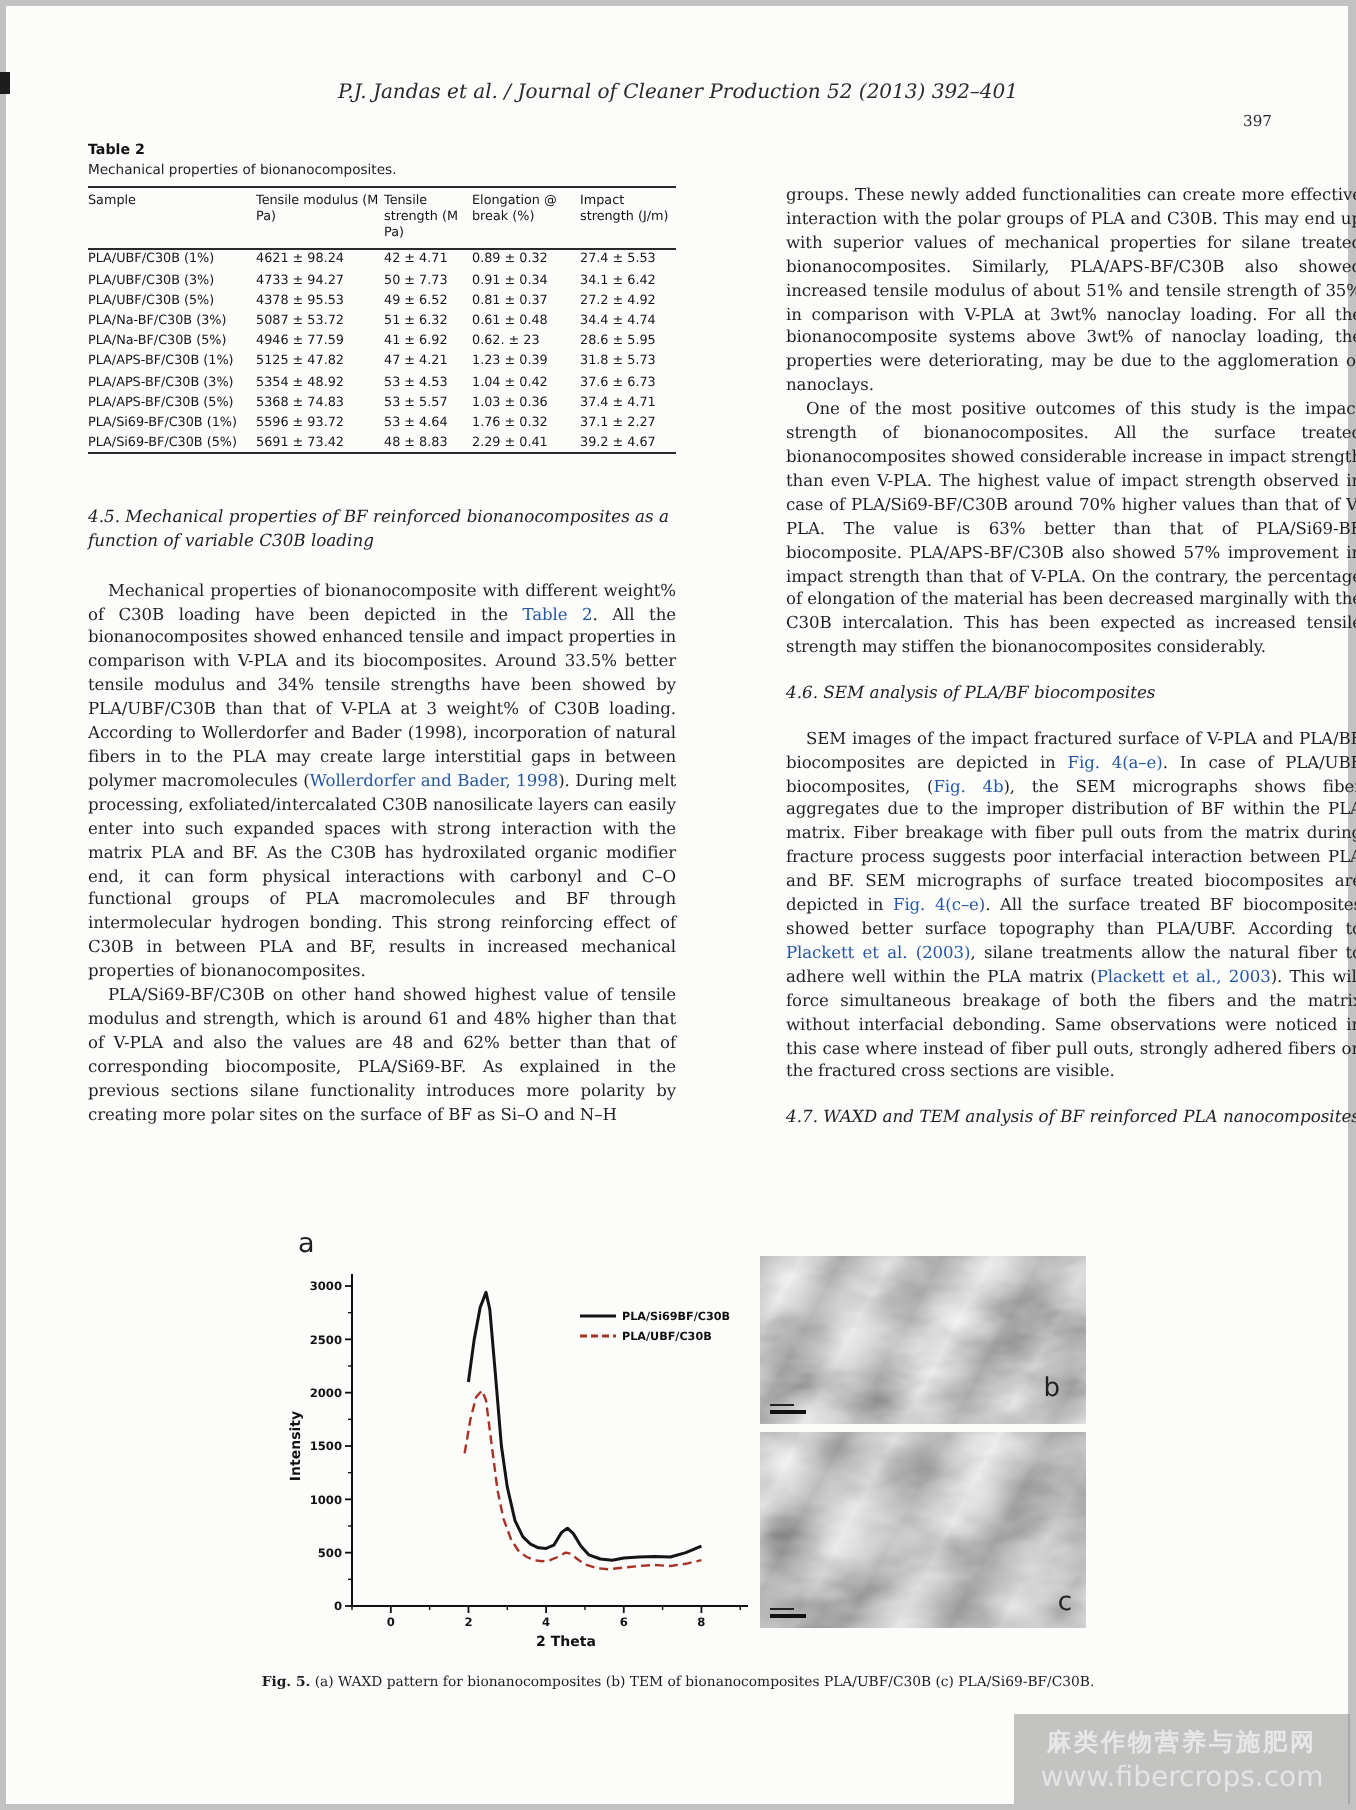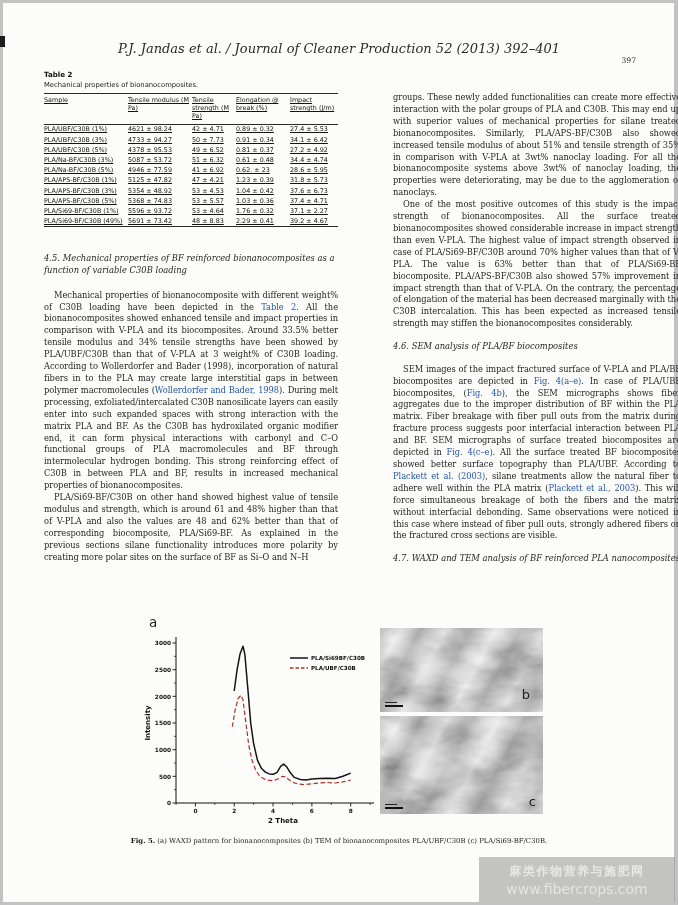--- a/index.html
+++ b/index.html
@@ -4,32 +4,32 @@
 <style>
   * { margin:0; padding:0; box-sizing:border-box; }
   html,body { width:678px; height:905px; }
   body { background:#c6c6c6; font-family:"DejaVu Serif", serif; }
   .screen { position:relative; width:678px; height:905px; background:#c2c2c2; overflow:hidden; }
   .sheet { position:absolute; left:3px; top:3px; width:671px; height:899px; background:#fcfcfb; }
 
   .reg-mark { position:absolute; left:0; top:36px; width:5px; height:11px; background:#1c1c1c; }
 
   .header-line { position:absolute; top:41px; left:0; width:678px; text-align:center;
-    font-style:italic; font-size:13px; color:#2a2a2a; }
+    font-style:italic; font-size:10px; color:#2a2a2a; }
   .page-num { position:absolute; top:56px; right:42px; font-size:7.6px; color:#2a2a2a; }
 
   .col { position:absolute; color:#1f1f1f; }
   .col-left  { left:44px;  top:70px; width:294px; }
   .col-right { left:347px; top:92px; width:288px;margin-left:46px; }
 
   .tbl-label { font:700 7.1px "DejaVu Sans", sans-serif; color:#111; margin-bottom:2px; }
   .tbl-caption { font:6.8px "DejaVu Sans", sans-serif; color:#222; margin-bottom:4px; }
   table.tbl { border-collapse:collapse; width:294px; table-layout:fixed;
     font:6.4px "DejaVu Sans", sans-serif; color:#141414;
-    border-top:1.2px solid #2a2a2a; border-bottom:1.2px solid #2a2a2a;text-decoration:underline; }
+    border-top:1.2px solid #2a2a2a; border-bottom:1.2px solid #2a2a2a; }
   table.tbl thead tr { border-bottom:0.9px solid #2a2a2a; }
   table.tbl th { text-align:left; font-weight:400; vertical-align:top; padding:2px 2px 3px 0; line-height:8.2px; }
   table.tbl td { padding:0.8px 2px 0.8px 0; white-space:nowrap; line-height:8.6px; }
   table.tbl th:nth-child(1){ width:84px; } table.tbl th:nth-child(2){ width:64px; }
   table.tbl th:nth-child(3){ width:44px; } table.tbl th:nth-child(4){ width:54px; }
   table.tbl th:nth-child(5){ width:48px; }
 
   .shead { font-style:italic; font-size:8.4px; line-height:11.6px; }
   .col p { text-align:justify; font-size:8.3px; line-height:11.9px; letter-spacing:-0.05px; }
   .indent { text-indent:10px; }
@@ -53,21 +53,21 @@
   .tem-label { position:absolute; font:13px "DejaVu Sans", sans-serif; color:#222; }
   .tem-b .tem-label { right:13px; bottom:10px; }
   .tem-c .tem-label { right:7px; bottom:5px; }
   .scale-bar { position:absolute; left:5px; bottom:5px; width:18px; height:2px; background:#111; }
   .scale-bar2 { position:absolute; left:5px; bottom:9px; width:12px; height:1.5px; background:#222; }
 
   .fig-caption { position:absolute; top:837px; left:0; width:678px; text-align:center;
     font-size:6.9px; color:#1d1d1d; }
   .fig-caption b { font-weight:700; }
 
-  .watermark { position:absolute; right:3px; bottom:3px; width:196px; height:45px;
+  .watermark { position:absolute; right:3px; bottom:3px; width:168px; height:45px;
     background:rgba(148,148,148,0.55); display:flex; flex-direction:column;
     justify-content:center; align-items:center; gap:1px; }
   .wm1 { font:700 12px "DejaVu Sans", sans-serif; color:#e7e7e7; letter-spacing:1.5px; }
   .wm2 { font:400 14px "DejaVu Sans", sans-serif; color:#e4e4e4; }
 </style>
 </head>
 <body>
 
 <div class="screen">
   <div class="sheet"></div>
@@ -147,21 +147,21 @@
             <td>37.4 ± 4.71</td>
           </tr>
           <tr>
             <td>PLA/Si69-BF/C30B (1%)</td>
             <td>5596 ± 93.72</td>
             <td>53 ± 4.64</td>
             <td>1.76 ± 0.32</td>
             <td>37.1 ± 2.27</td>
           </tr>
           <tr>
-            <td>PLA/Si69-BF/C30B (49%)</td>
+            <td>PLA/Si69-BF/C30B (5%)</td>
             <td>5691 ± 73.42</td>
             <td>48 ± 8.83</td>
             <td>2.29 ± 0.41</td>
             <td>39.2 ± 4.67</td>
           </tr>
         </tbody>
       </table>
 
     <div class="shead h45">4.5.  Mechanical properties of BF reinforced bionanocomposites as a function of variable C30B loading</div>
     <p class="indent p-after-head"><span>Mechanical properties of bionanocomposite with different weight% of C30B loading have been depicted in the </span><span class="ref-link">Table 2</span><span>. All the bionanocomposites showed enhanced tensile and impact properties in comparison with V-PLA and its biocomposites. Around 33.5% better tensile modulus and 34% tensile strengths have been showed by PLA/UBF/C30B than that of V-PLA at 3 weight% of C30B loading. According to Wollerdorfer and Bader (1998), incorporation of natural fibers in to the PLA may create large interstitial gaps in between polymer macromolecules (</span><span class="ref-link">Wollerdorfer and Bader, 1998</span><span>). During melt processing, exfoliated/intercalated C30B nanosilicate layers can easily enter into such expanded spaces with strong interaction with the matrix PLA and BF. As the C30B has hydroxilated organic modifier end, it can form physical interactions with carbonyl and C–O functional groups of PLA macromolecules and BF through intermolecular hydrogen bonding. This strong reinforcing effect of C30B in between PLA and BF, results in increased mechanical properties of bionanocomposites.</span></p>

